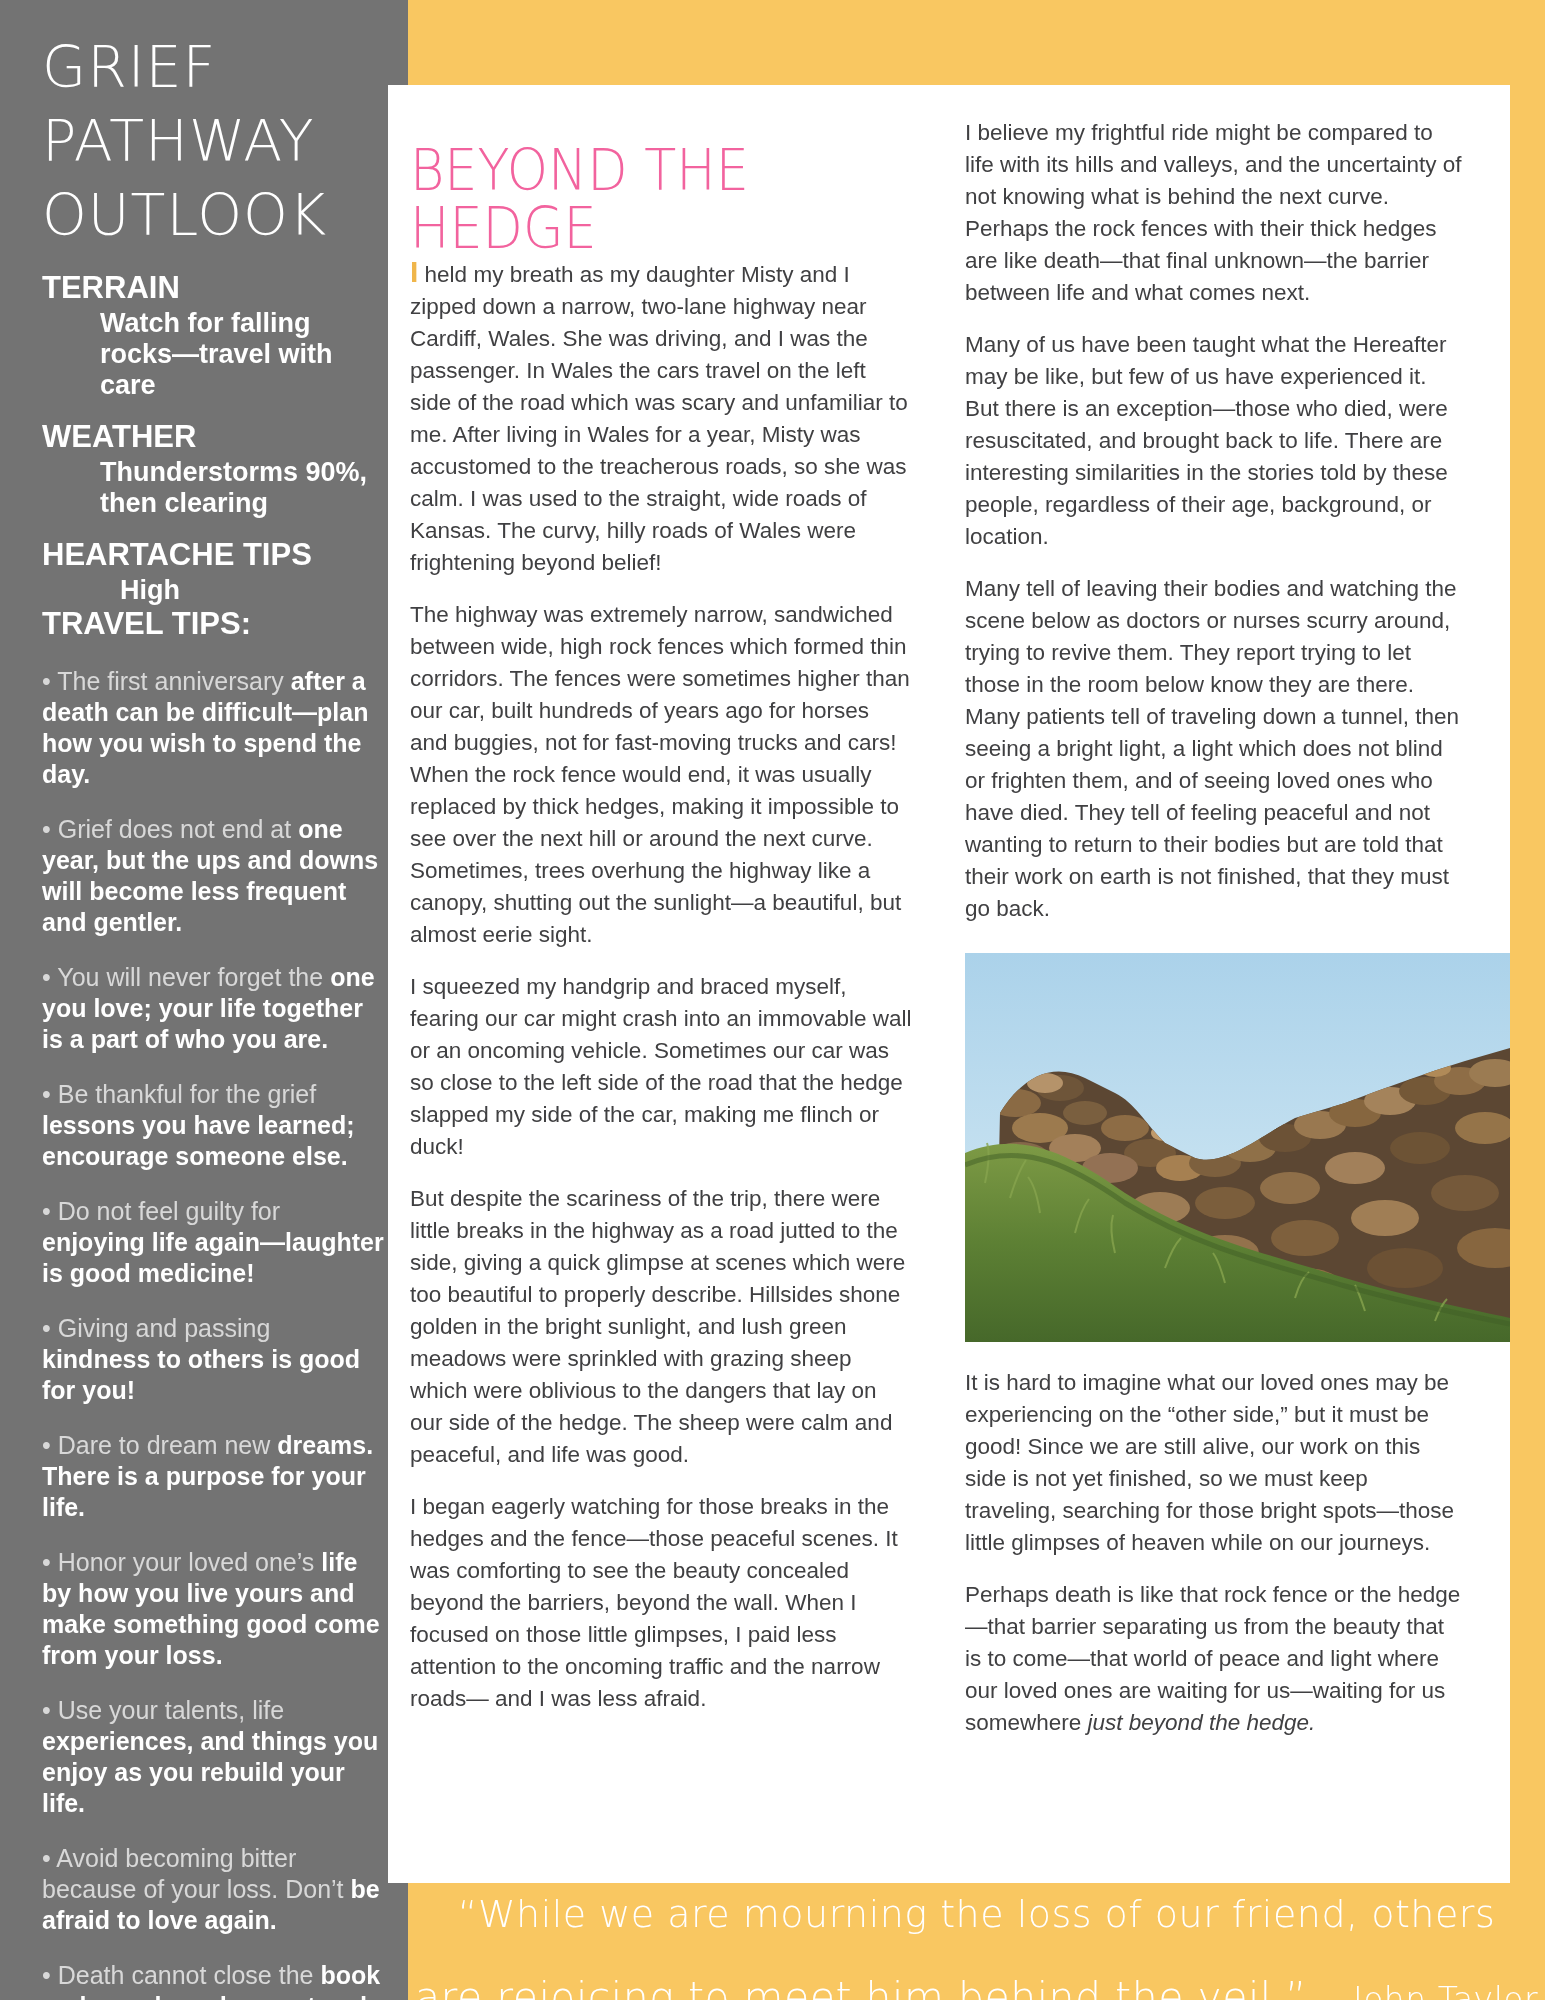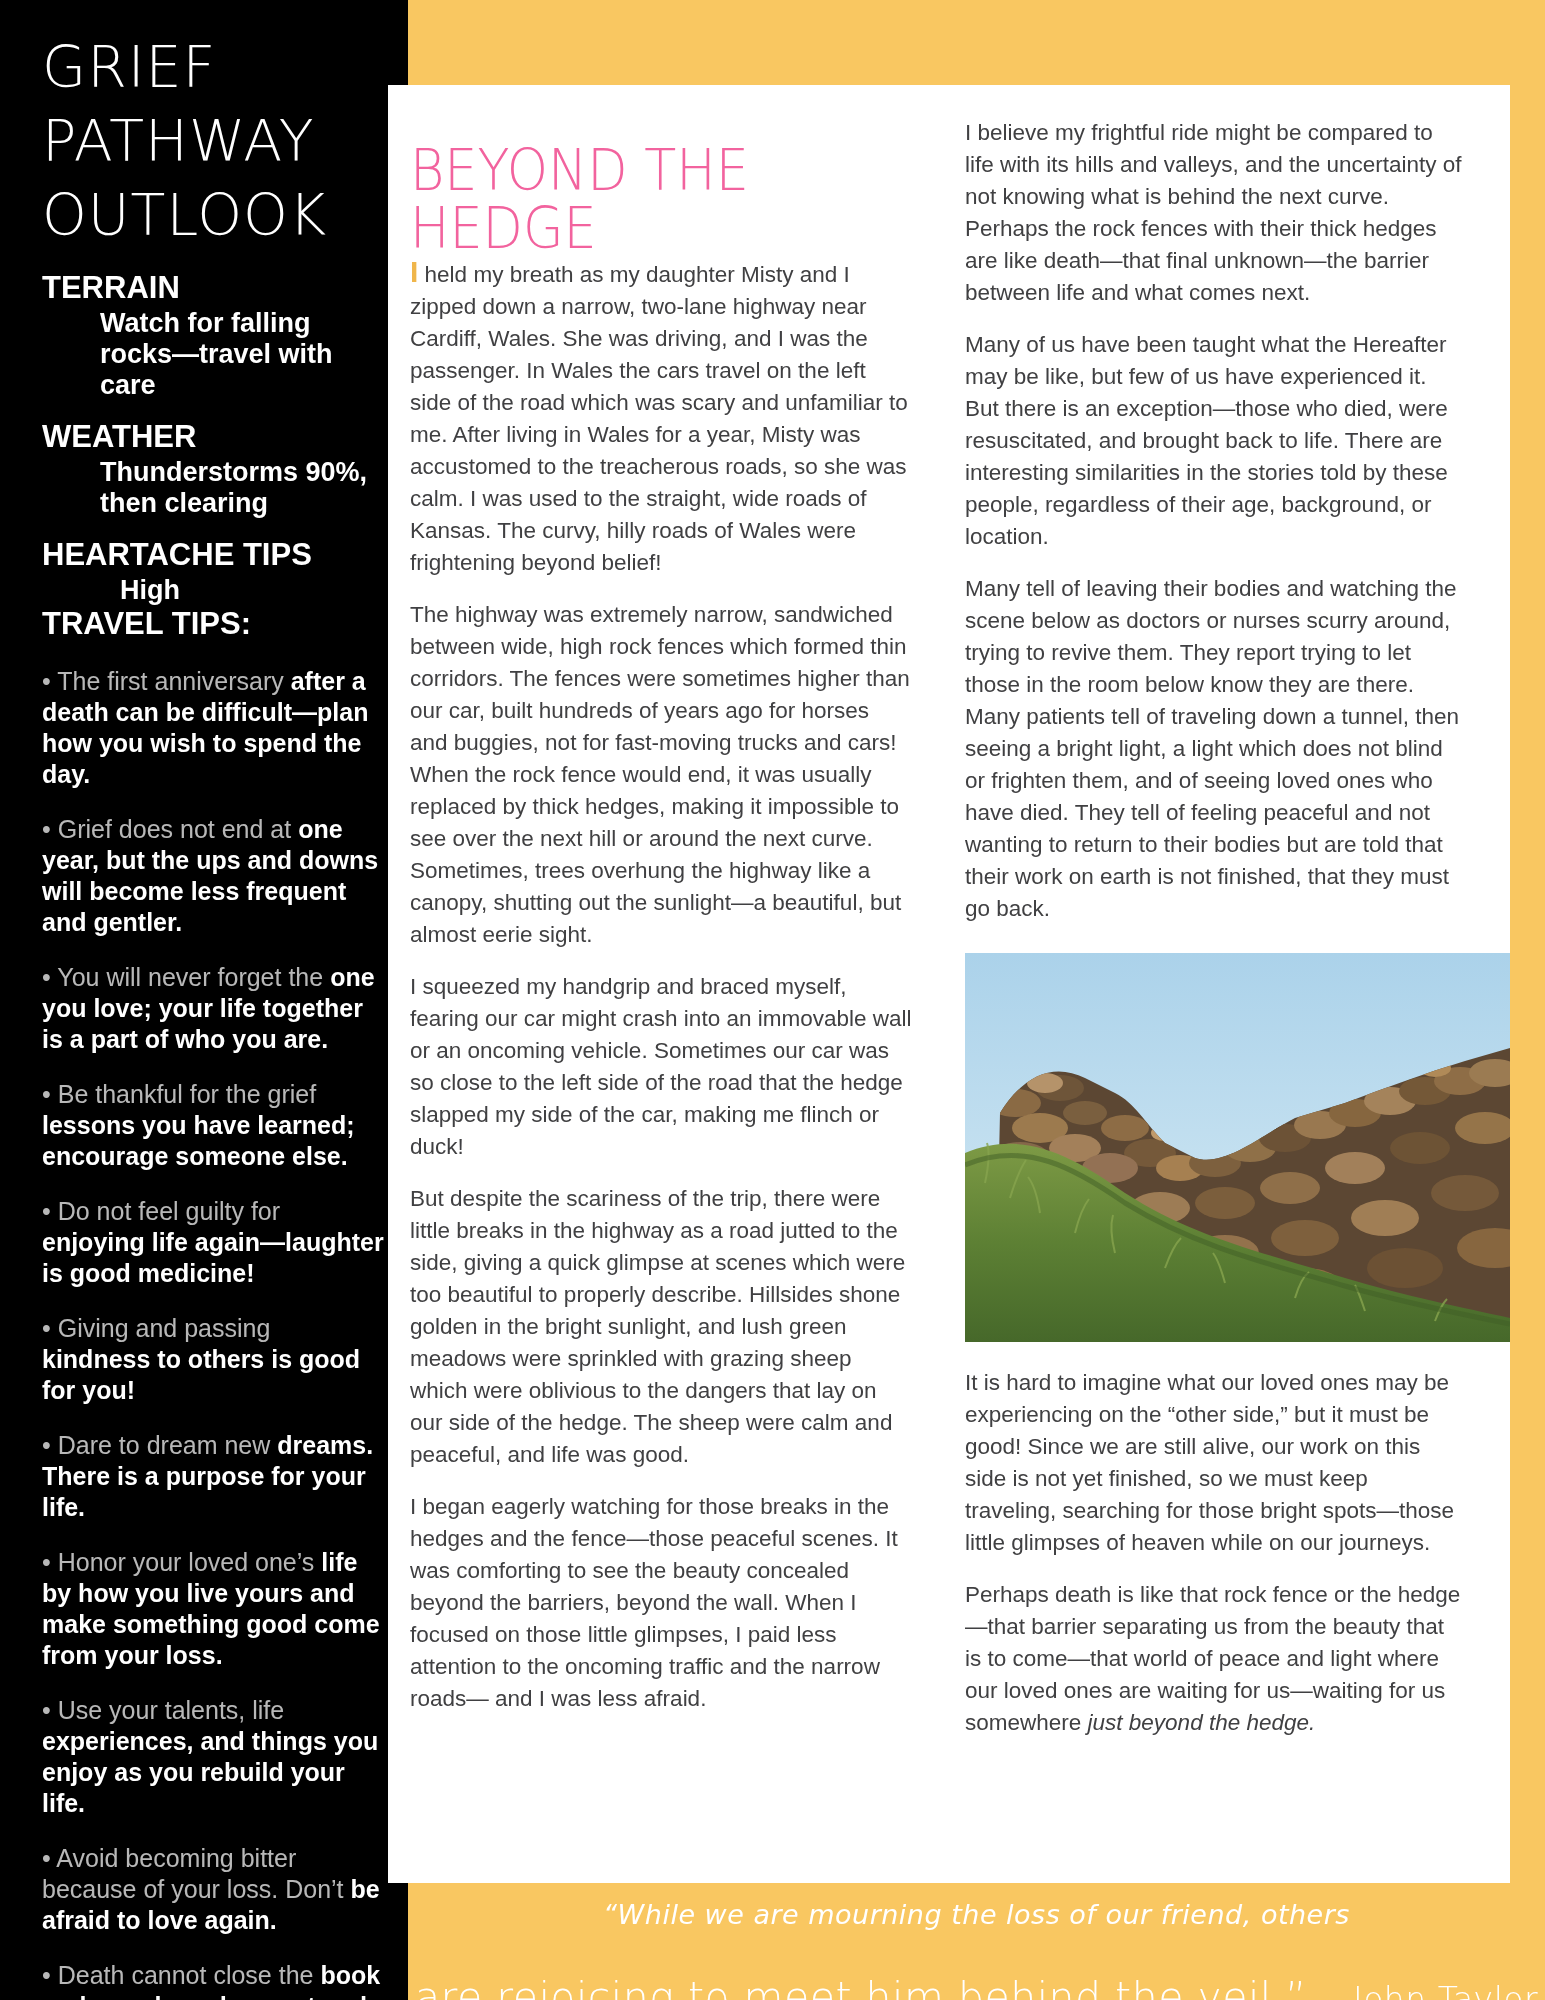--- a/index.html
+++ b/index.html
@@ -1,19 +1,19 @@
 <!DOCTYPE html>
 <html><head>
 <meta charset="utf-8">
 <style>
   html,body{margin:0;padding:0;}
   #page{position:relative;width:1545px;height:2000px;background:#f9c761;overflow:hidden;
         font-family:"Liberation Sans",sans-serif;}
   
-  #sidebar{position:absolute;left:0;top:0;width:408px;height:2000px;background:#000000;z-index:1;
+  #sidebar{position:absolute;left:0;top:0;width:408px;height:2000px;background:#737373;z-index:1;
            box-sizing:border-box;padding:30px 24px 0 42px;color:#fff;}
   .sb-title{font-family:"DejaVu Sans","Liberation Sans",sans-serif;font-weight:200;
             font-size:57px;line-height:74px;letter-spacing:1px;color:#fff;}
   .sb-head{font-size:31px;font-weight:700;margin-top:18px;line-height:36px;}
   .sb-val{font-size:27px;font-weight:700;line-height:31px;padding-left:58px;margin-top:2px;}
   .sb-val.center{padding-left:78px;}
   .sb-tips-head{font-size:31px;font-weight:700;line-height:36px;}
   .tip{font-size:25px;line-height:31px;margin-top:24px;}
   .tip .lead{color:rgba(255,255,255,0.72);font-weight:400;}
   .tip .rest{color:#fff;font-weight:700;}
@@ -29,21 +29,21 @@
   .col p{margin:0 0 20px 0;}
   .dropcap{color:#f0b64b;font-weight:700;font-size:30px;line-height:30px;}
   .ital{font-style:italic;}
   #photo{position:absolute;left:577px;top:868px;width:545px;height:389px;}
   #col2b{left:577px;top:1282px;width:500px;}
   .byline{text-align:right;padding-right:38px;font-size:23px;margin-top:28px;color:#404042;}
   
   #quote{position:absolute;left:408px;top:1883px;width:1137px;height:117px;z-index:1;
          text-align:center;color:#fff;
          font-family:"DejaVu Sans","Liberation Sans",sans-serif;font-weight:200;}
-  #quote .q1{font-size:27px;line-height:47px;padding-top:8px;letter-spacing:0.5px;font-style:italic;}
+  #quote .q1{font-size:38px;line-height:47px;padding-top:8px;letter-spacing:0.5px;}
   #quote .q2{font-size:41px;line-height:47px;letter-spacing:0.5px;margin-top:36px;}
   #quote .attr{font-size:33px;padding-left:18px;}
 </style>
 </head>
 <body>
 
 <div id="page">
 
   <aside id="sidebar">
     <div class="sb-title">

